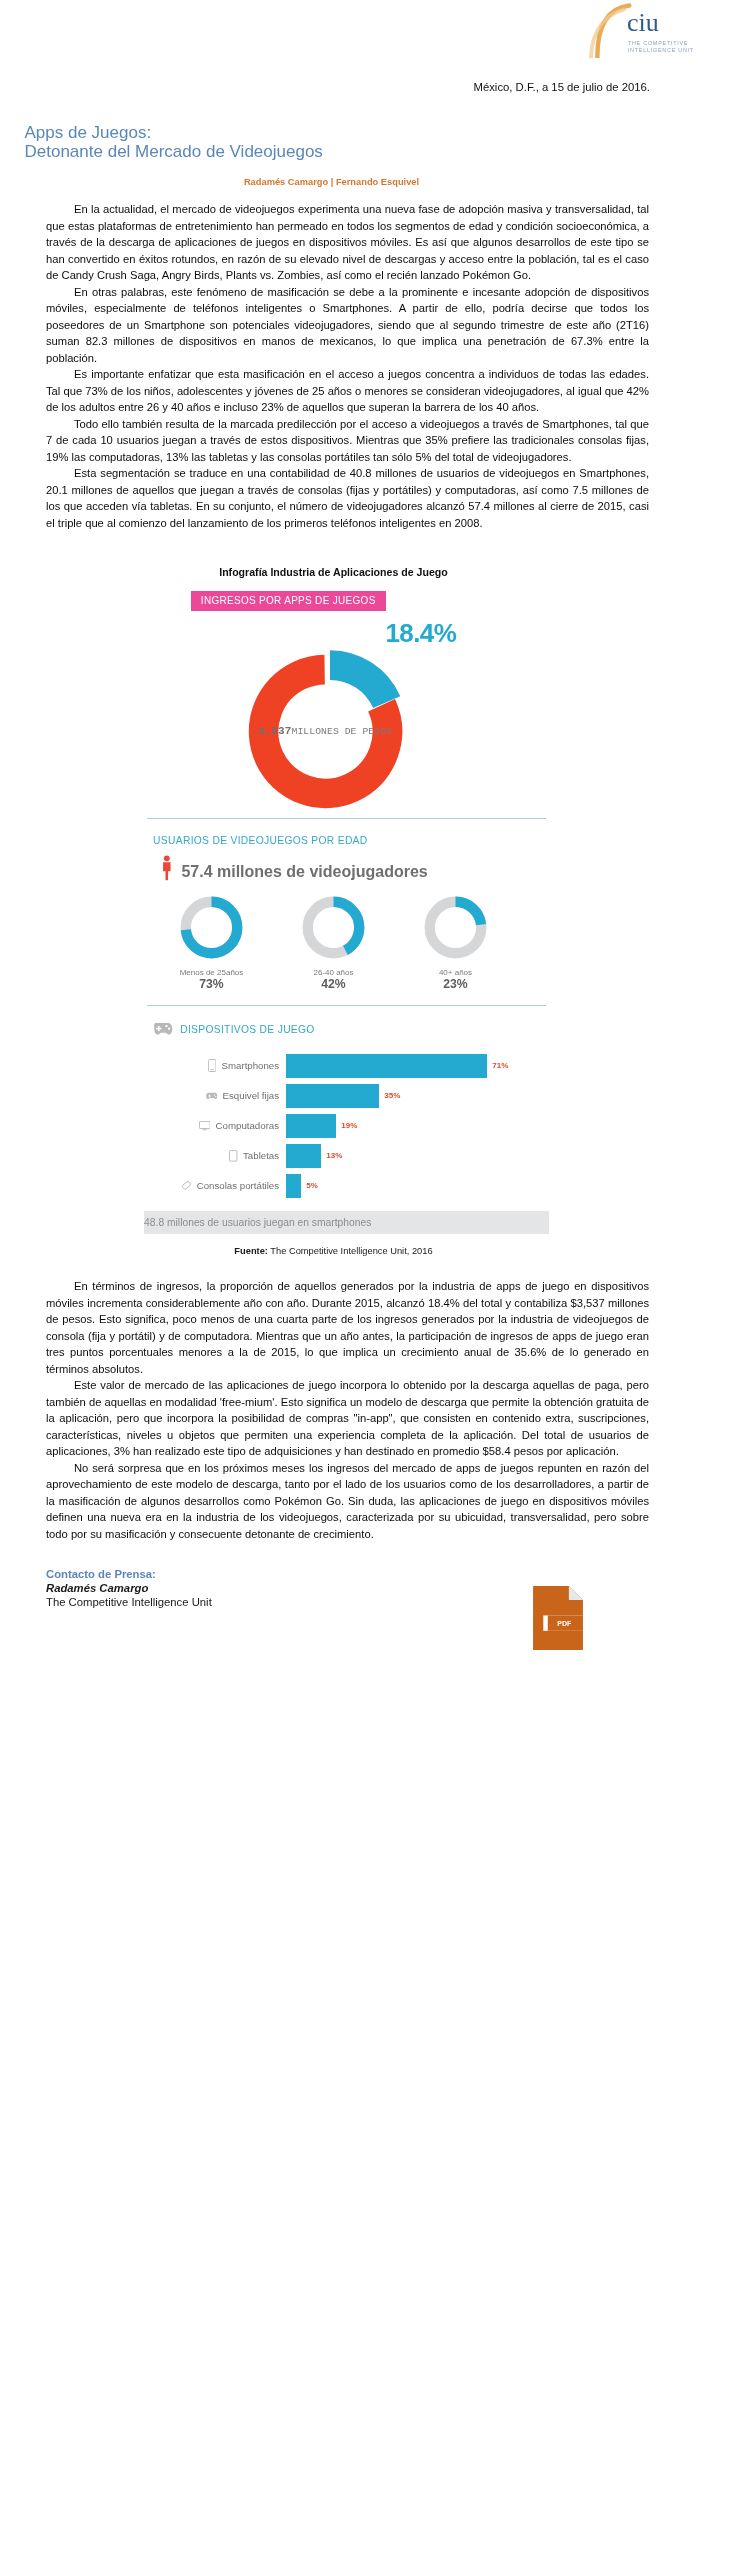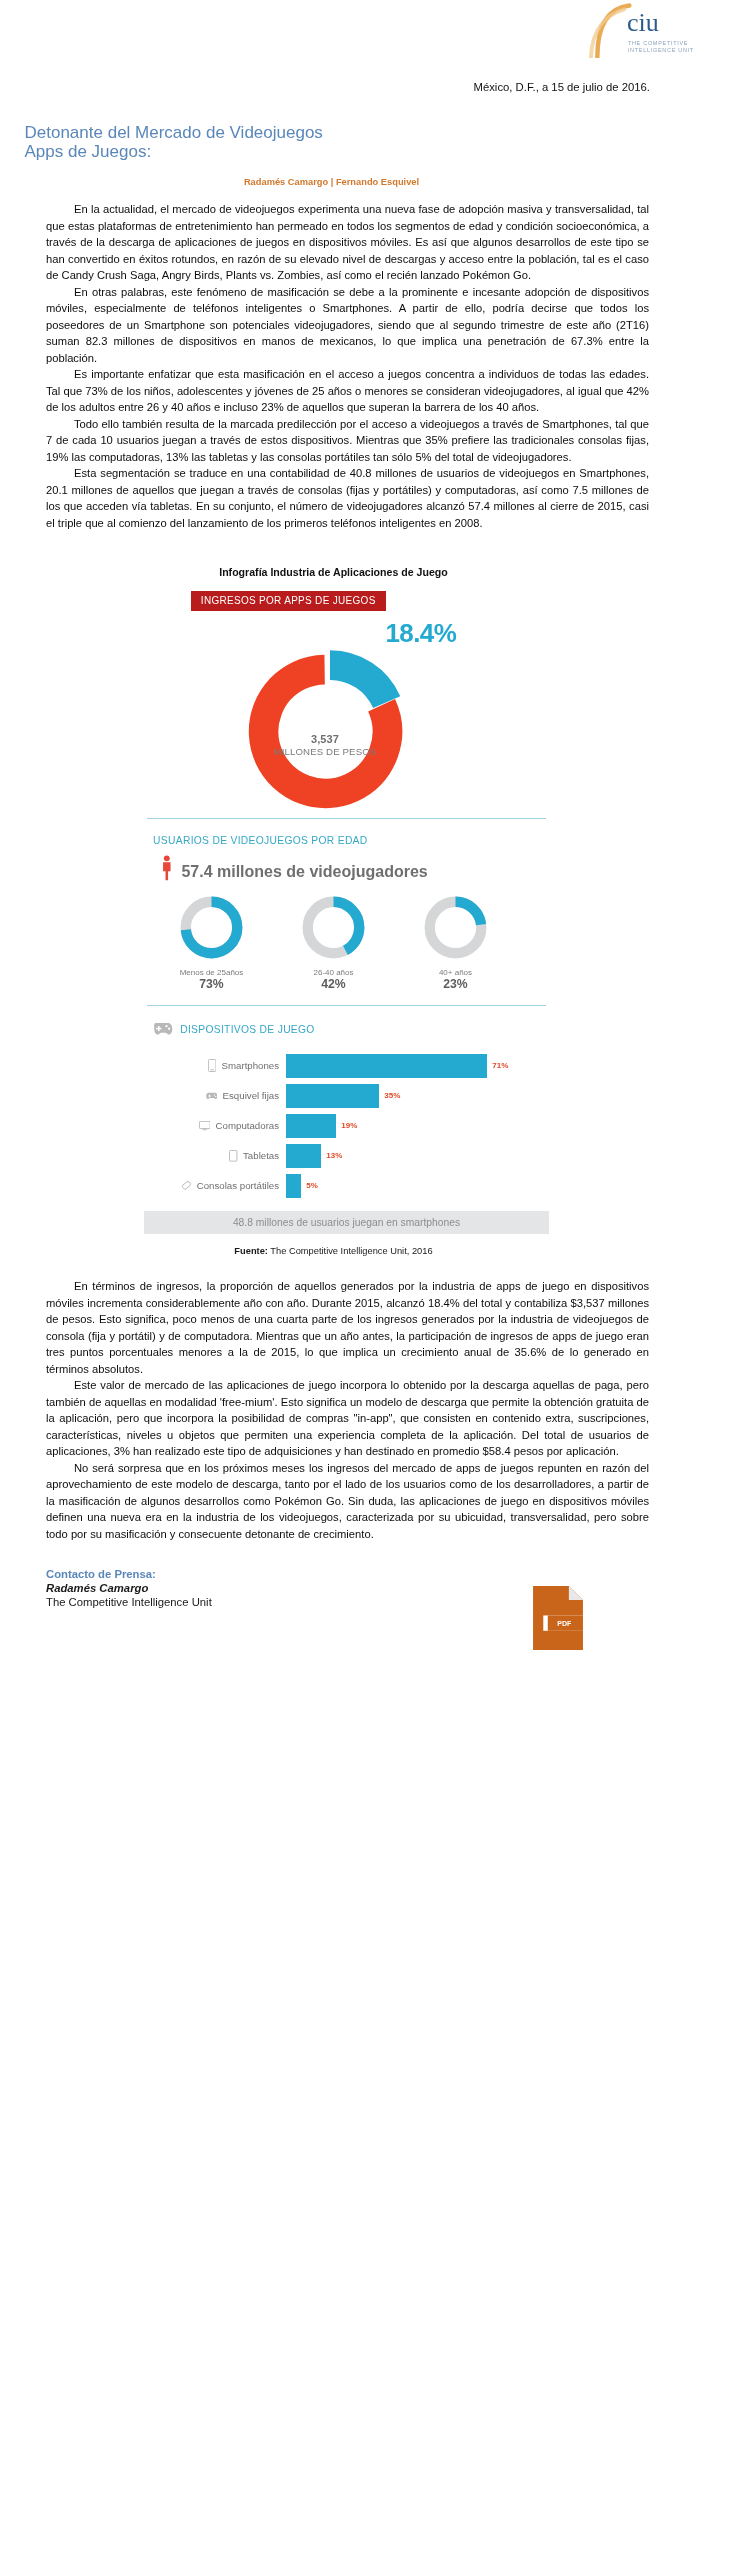--- a/index.html
+++ b/index.html
@@ -34,30 +34,30 @@
   
   .body-wrap { padding:0 44px 0 46px; margin-top:14px; }
   p.para { text-align:justify; font-size:11.2px; line-height:16.5px; margin:0 0 0 0;
     text-indent:28px; color:#0d0d0d; font-family:"Liberation Sans", sans-serif; }
 
   
   .info-title { text-align:center; font-size:10.6px; font-weight:bold; margin-top:35px;
     color:#111; padding-right:26px; }
   .info-card { width:410px; margin:13px auto 0 auto; position:relative; }
 
-  .badge-ingresos { display:inline-block; background:#b91c1c; color:#fff;
+  .badge-ingresos { display:inline-block; background:#ec4899; color:#fff;
     font-size:10px; letter-spacing:0.3px; padding:3.9px 10.3px 4.5px 10.3px;
     margin-left:49px; font-family:"Liberation Sans", sans-serif; }
 
   .donut-block { position:relative; height:200px; margin-top:3.9px; }
   .big-pct { position:absolute; left:244px; top:3.9px; color:#24a9d0; font-size:26px;
     font-weight:bold; letter-spacing:-0.6px; }
   .donut-svg { position:absolute; left:101px; top:34px; }
-  .donut-center { position:absolute; left:101px; top:48px; width:165px; height:165px;
-    display:flex; flex-direction:column; align-items:center; justify-content:center; }
+  .donut-center { position:absolute; left:101px; top:34px; width:165px; height:165px;
+    display:flex; align-items:center; justify-content:center;font-family:Liberation Mono, monospace; }
   .donut-center .num { font-size:11px; font-weight:bold; color:#6f6f6f; letter-spacing:0.1px;}
   .donut-center .lbl { font-size:9.7px; color:#7b7b7b; letter-spacing:0.1px; margin-top:1.3px;}
 
   .rule { height:0.6px; background:#9fd3e2; margin:3.9px 5.2px 0 5.2px; }
 
   .sec-head { color:#35a8c6; font-size:10.3px; letter-spacing:0.3px; margin:15.5px 0 0 11.6px; }
   .sec-head.with-icon { display:flex; align-items:center; gap:7.7px; margin-left:9px; }
 
   .players-row { display:flex; align-items:flex-end; gap:9px; margin:9px 0 0 19.3px; }
   .players-row .num { font-size:16px; color:#6f6f6f; font-weight:600; }
@@ -68,21 +68,21 @@
   .mini .val { font-size:12.2px; color:#5d5d5d; font-weight:bold; margin-top:0.6px; }
 
   
   .bars { margin-top:14px; }
   .bar-row { display:flex; align-items:center; height:30px; }
   .bar-label { width:144px; text-align:right; font-size:9.7px; color:#6f6f6f;
     display:flex; align-items:center; justify-content:flex-end; gap:5.2px; padding-right:6.4px; }
   .bar-fill { background:#24a9d0; height:24.5px; }
   .bar-val { font-size:8px; color:#e04a28; font-weight:bold; margin-left:5.8px; }
 
-  .footer-strip { background:#e4e5e7; color:#8d8d8d; font-size:10.3px; text-align:center;
+  .footer-strip { background:#e4e5e7; color:#8d8d8d; font-size:10.3px; text-align:left;
     padding:5.8px 0 6.4px 0; margin:10.3px 2.6px 0 2.6px; }
   .fuente { text-align:center; font-size:9.3px; margin-top:11.6px; padding-right:26px; }
   .fuente b { font-weight:bold; }
 
   
   .contact { padding:0 44px 0 46px; margin-top:26px; position:relative; }
   .contact .ttl { color:#5a87b9; font-size:11.3px; font-weight:bold; }
   .contact .nm  { font-style:italic; font-weight:bold; font-size:11.3px; margin-top:1.9px;}
   .contact .ln  { font-size:11.3px; margin-top:1.9px; }
   .pdf-icon { position:absolute; right:110px; top:18px; width:50px; height:64px; }
@@ -104,22 +104,22 @@
       <div class="logo-sub">
         <div>THE COMPETITIVE</div>
         <div>INTELLIGENCE UNIT</div>
       </div>
     </div>
   </div>
 
   <div class="datum">México, D.F., a 15 de julio de 2016.</div>
 
   <div class="doc-title">
+    <div>Apps de Juegos:</div>
     <div>Detonante del Mercado de Videojuegos</div>
-    <div>Apps de Juegos:</div>
   </div>
   <div class="authors">Radamés Camargo | Fernando Esquivel</div>
 
   <div class="body-wrap">
     <p class="para">En la actualidad, el mercado de videojuegos experimenta una nueva fase de adopción masiva y transversalidad, tal que estas plataformas de entretenimiento han permeado en todos los segmentos de edad y condición socioeconómica, a través de la descarga de aplicaciones de juegos en dispositivos móviles. Es así que algunos desarrollos de este tipo se han convertido en éxitos rotundos, en razón de su elevado nivel de descargas y acceso entre la población, tal es el caso de Candy Crush Saga, Angry Birds, Plants vs. Zombies, así como el recién lanzado Pokémon Go.</p>
     <p class="para">En otras palabras, este fenómeno de masificación se debe a la prominente e incesante adopción de dispositivos móviles, especialmente de teléfonos inteligentes o Smartphones. A partir de ello, podría decirse que todos los poseedores de un Smartphone son potenciales videojugadores, siendo que al segundo trimestre de este año (2T16) suman 82.3 millones de dispositivos en manos de mexicanos, lo que implica una penetración de 67.3% entre la población.</p>
     <p class="para">Es importante enfatizar que esta masificación en el acceso a juegos concentra a individuos de todas las edades. Tal que 73% de los niños, adolescentes y jóvenes de 25 años o menores se consideran videojugadores, al igual que 42% de los adultos entre 26 y 40 años  e incluso 23% de aquellos que superan la barrera de los 40 años.</p>
     <p class="para">Todo ello también resulta de la marcada predilección por el acceso a videojuegos a través de Smartphones, tal que 7 de cada 10 usuarios juegan a través de estos dispositivos. Mientras que 35% prefiere las tradicionales consolas fijas, 19% las computadoras, 13% las tabletas y las consolas portátiles tan sólo 5% del total de videojugadores.</p>
     <p class="para">Esta segmentación se traduce en una contabilidad de 40.8 millones de usuarios de videojuegos en Smartphones, 20.1 millones de aquellos que juegan a través de consolas (fijas y portátiles) y computadoras, así como 7.5 millones de los que acceden vía tabletas. En su conjunto, el número de videojugadores alcanzó 57.4 millones al cierre de 2015, casi el triple que al comienzo del lanzamiento de los primeros teléfonos inteligentes en 2008.</p>
   </div>

